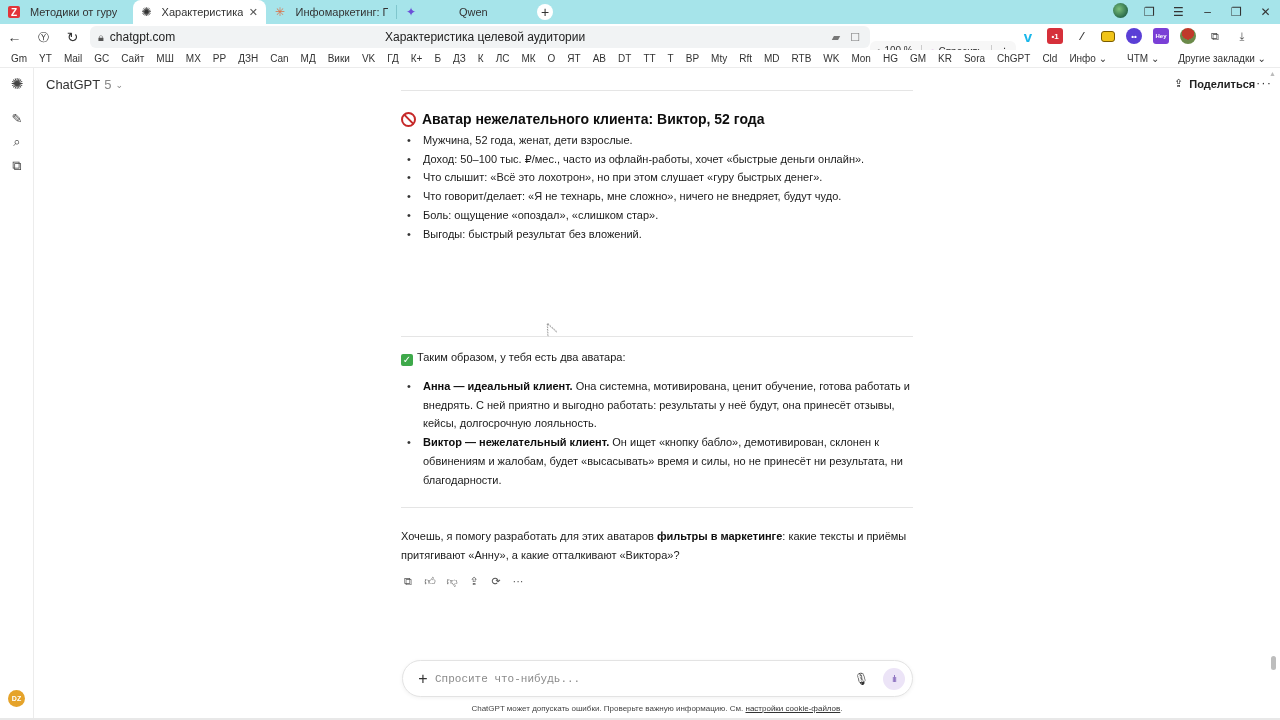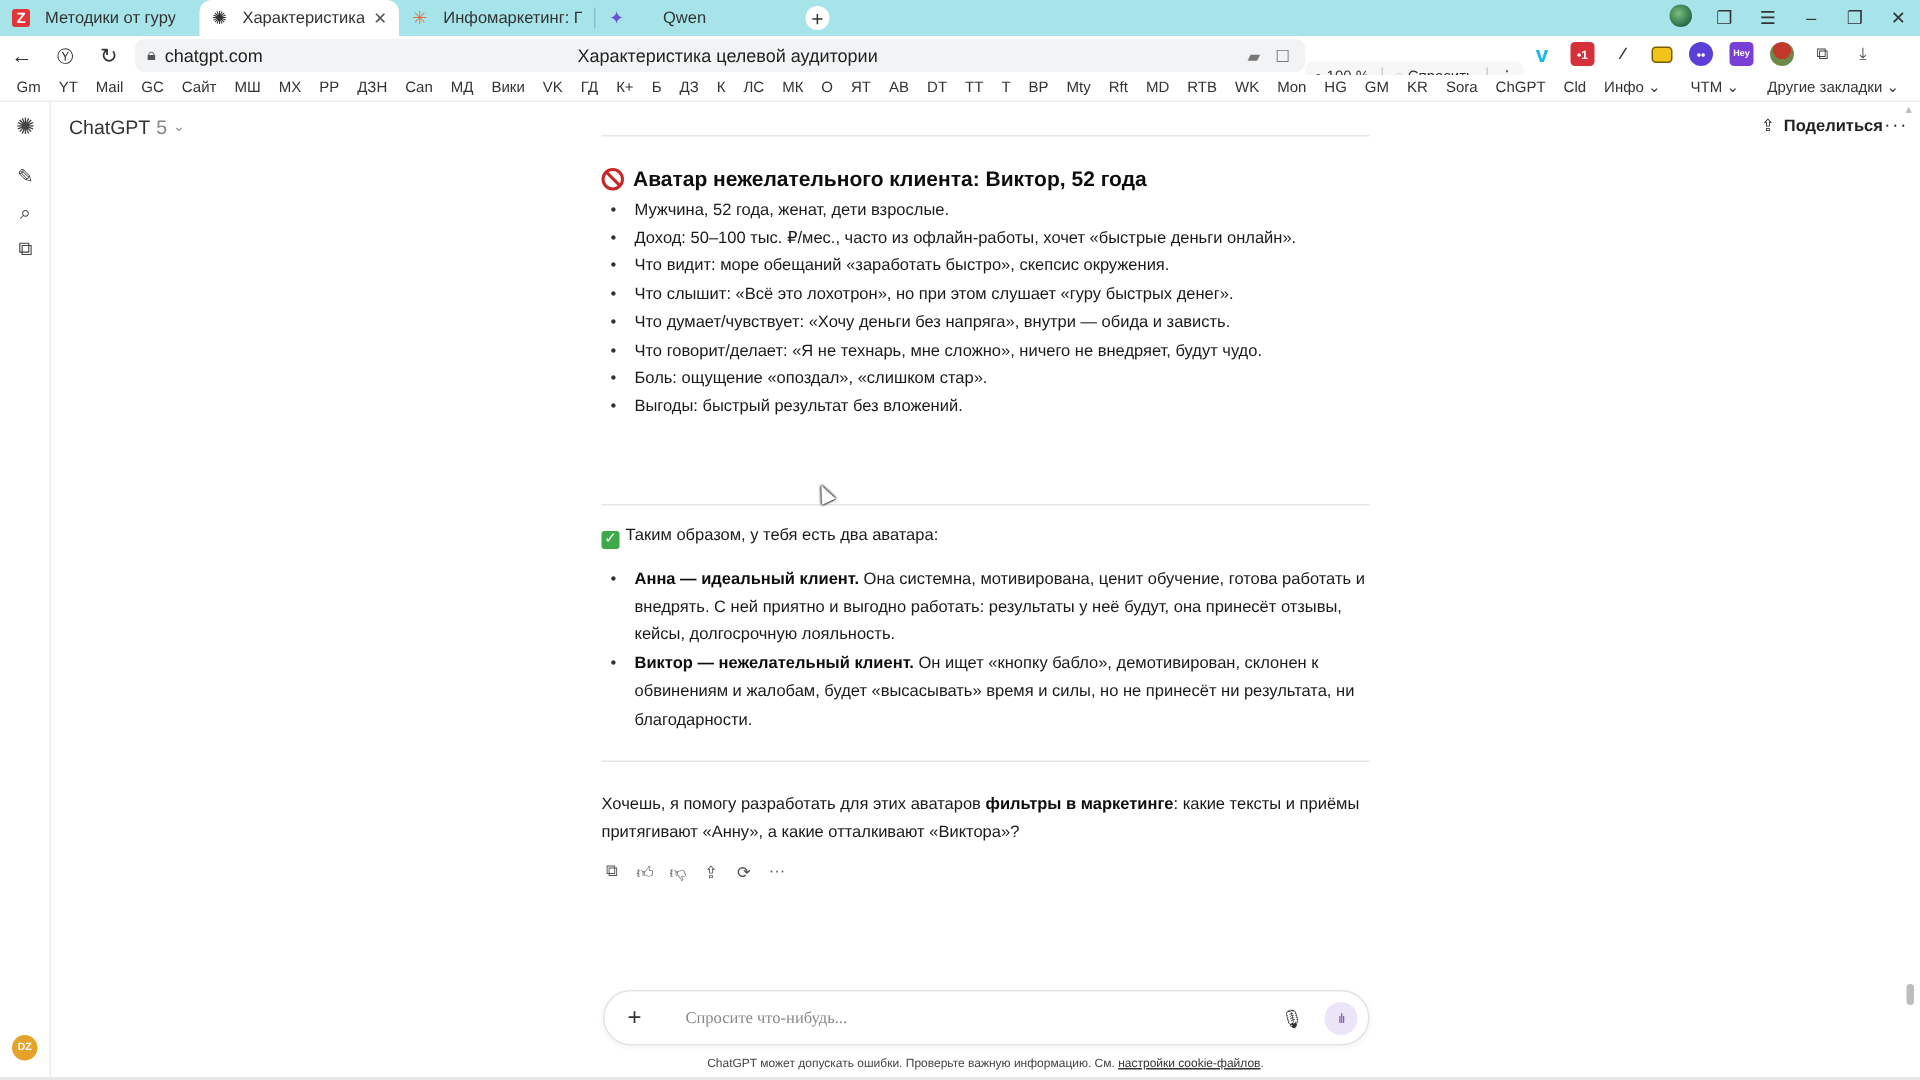--- a/index.html
+++ b/index.html
@@ -58,21 +58,21 @@
   ul.list li::before { content: "•"; position: absolute; left: 6px; top: 0; color: #333; }
   .para { position: absolute; left: 0; font-size: 11px; line-height: 19px; color: #1a1a1a; width: 512px; }
   .check { display: inline-block; width: 12px; height: 12px; background: #3ea94a; border-radius: 2px; color: #fff; font-size: 10px; line-height: 12px; text-align: center; vertical-align: -2px; margin-right: 4px; font-weight: bold; }
   b { font-weight: bold; color: #0d0d0d; }
 
   .actions { position: absolute; left: 0; top: 506px; display: flex; gap: 8px; }
   .act { width: 14px; height: 14px; display: flex; align-items: center; justify-content: center; font-size: 11px; color: #555; }
 
   .composer { position: absolute; left: 402px; top: 592px; width: 511px; height: 37px; border: 1px solid #e3e3e3; border-radius: 19px; background: #fff; box-shadow: 0 1px 4px rgba(0,0,0,0.06); display: flex; align-items: center; }
   .composer .plus { margin-left: 12px; font-size: 16px; color: #333; width: 16px; text-align: center; }
-  .composer input { border: none; outline: none; margin-left: 26px; flex: 1; font-size: 11px; color: #333; font-family: Liberation Serif, serif; background: transparent; }
+  .composer input { border: none; outline: none; margin-left: 4px; flex: 1; font-size: 11px; color: #333; font-family: Liberation Mono, monospace; background: transparent; }
   .composer input::placeholder { color: #8a8a8a; }
   .composer .mic { font-size: 12px; color: #333; margin-right: 14px; }
   .composer .voice { width: 22px; height: 22px; border-radius: 50%; background: #ece4f7; color: #7a5bb5; font-size: 9px; display: flex; align-items: center; justify-content: center; margin-right: 7px; letter-spacing: -1px; }
   .disclaimer { position: absolute; left: 0; width: 1314px; top: 636px; text-align: center; font-size: 8px; color: #444; }
   .disclaimer a { color: #333; text-decoration: underline; }
 
   .scroll-up { position: absolute; right: 4px; top: 2px; font-size: 7px; color: #bbb; }
   .scroll-thumb { position: absolute; right: 4px; top: 588px; width: 5px; height: 14px; border-radius: 3px; background: #bdbdbd; }
   .bottom-line { position: absolute; left: 0; top: 650px; width: 1280px; height: 2px; background: #e8e8e8; }
   .cursor { position: absolute; left: 545px; top: 255px; width: 0; height: 0; border-left: 5px solid transparent; border-right: 5px solid transparent; border-bottom: 12px solid #fff; transform: rotate(-25deg); filter: drop-shadow(0 0 0.6px #000) drop-shadow(0 0 0.6px #000); }
@@ -90,21 +90,21 @@
     <span class="label" style="width:92px;">Характеристика целе</span>
     <span class="close">✕</span>
   </div>
   <div class="tab" style="width:130px;">
     <span class="fav" style="color:#d9734a;font-size:12px;">✳</span>
     <span class="label" style="width:96px;">Инфомаркетинг: Портре</span>
   </div>
   <div class="tab-sep"></div>
   <div class="tab" style="width:130px;">
     <span class="fav" style="color:#6b4fd8;font-size:12px;">✦</span>
-    <span class="label" style="margin-left:15px;">Qwen</span>
+    <span class="label" style="margin-left:32px;">Qwen</span>
   </div>
   <div class="newtab">+</div>
   <div class="win-ctrls">
     <span><i class="globe"></i></span>
     <span>❐</span>
     <span>☰</span>
     <span>–</span>
     <span>❐</span>
     <span>✕</span>
   </div>
@@ -213,23 +213,21 @@
     <div class="hr" style="top:22px;"></div>
 
     <div class="h3">
       <span class="noentry"></span>
       <span>Аватар нежелательного клиента: Виктор, 52 года</span>
     </div>
 
     <ul class="list" style="top:63px;">
       <li>Мужчина, 52 года, женат, дети взрослые.</li>
       <li>Доход: 50–100 тыс. ₽/мес., часто из офлайн-работы, хочет «быстрые деньги онлайн».</li>
-      <li>Что видит: море обещаний «заработать быстро», скепсис окружения.</li>
       <li>Что слышит: «Всё это лохотрон», но при этом слушает «гуру быстрых денег».</li>
-      <li>Что думает/чувствует: «Хочу деньги без напряга», внутри — обида и зависть.</li>
       <li>Что говорит/делает: «Я не технарь, мне сложно», ничего не внедряет, будут чудо.</li>
       <li>Боль: ощущение «опоздал», «слишком стар».</li>
       <li>Выгоды: быстрый результат без вложений.</li>
     </ul>
 
     <div class="hr" style="top:268px;"></div>
 
     <div class="para" style="top:280px;">
       <span class="check">✓</span><span>Таким образом, у тебя есть два аватара:</span>
     </div>

